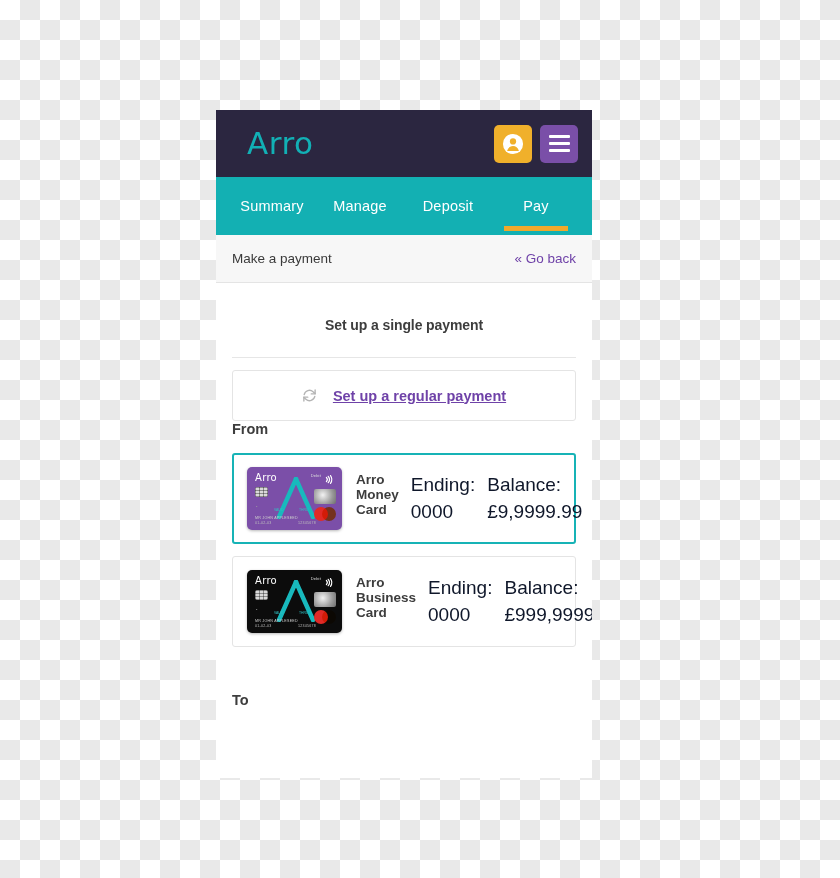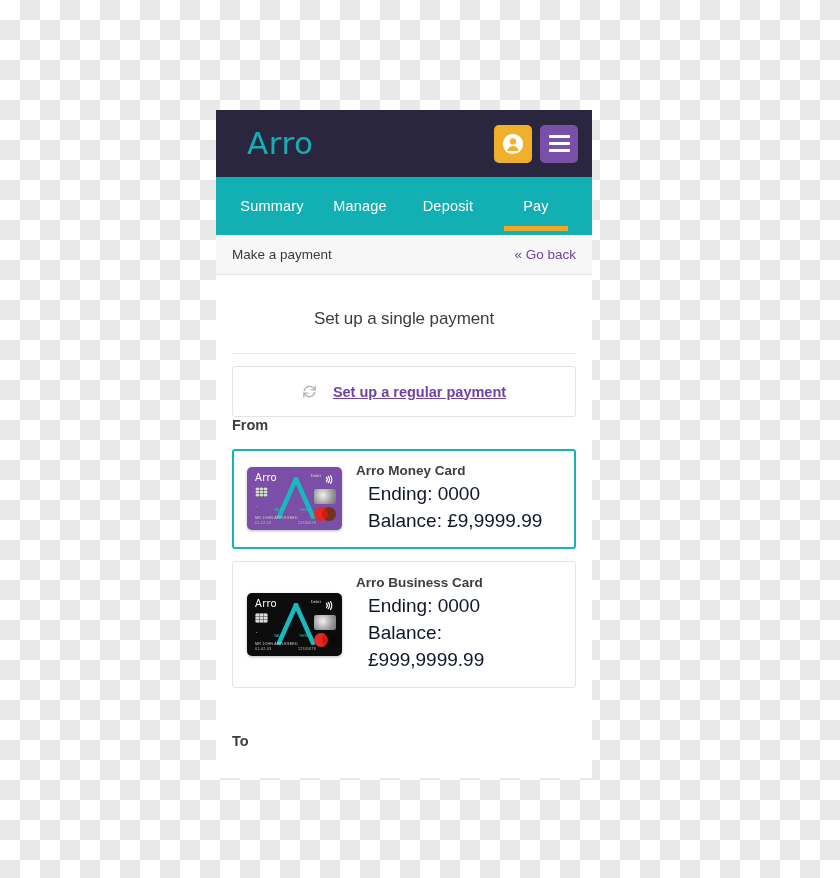--- a/index.html
+++ b/index.html
@@ -89,38 +89,38 @@
     content: "";
     position: absolute;
     left: 50%; transform: translateX(-50%);
     bottom: 0;
     width: 64px; height: 5px;
     background: #f0a92b;
   }
 
   
   .subheader {
-    height: 40px;
+    height: 48px;
     background: #f7f7f7;
     border-bottom: 1px solid #e4e4e4;
     display: flex;
     align-items: center;
     justify-content: space-between;
     padding: 0 16px;
   }
   .subheader-title { font-size: 13.5px; color: #3a3a3a; }
   .goback { font-size: 13.5px; color: #6f42a8; cursor: pointer; }
 
   
   .content { padding: 0 16px; }
 
   .page-heading {
     text-align: center;
-    font-size: 17px;
-    font-weight: normal;
+    font-size: 14px;
+    font-weight: bold;
     color: #3d3d3d;
     padding: 34px 0 24px;
     letter-spacing: -0.1px;
   }
   .divider { height: 1px; background: #e6e6e6; }
 
   .regular-box {
     margin-top: 12px;
     border: 1px solid #e4e4e4;
     border-radius: 3px;
@@ -158,21 +158,21 @@
     padding: 13px 14px;
     gap: 14px;
     background: #fff;
     cursor: pointer;
     margin-bottom: 12px;
   }
   .acct-row.selected {
     border: 2px solid #17b3b6;
     padding: 12px 13px;
   }
-  .acct-text { display: flex; flex-direction: column; }
+  .acct-text { display: flex; flex-direction: row; }
   .acct-title { font-size: 13.5px; font-weight: bold; color: #3d3d3d; margin-bottom: 3px; }
   .acct-line { font-size: 19px; color: #0f172a; line-height: 1.42; margin-left: 12px; }
 
   
   .cardart {
     width: 95px; height: 63px;
     border-radius: 5px;
     position: relative;
     flex: none;
     overflow: hidden;

